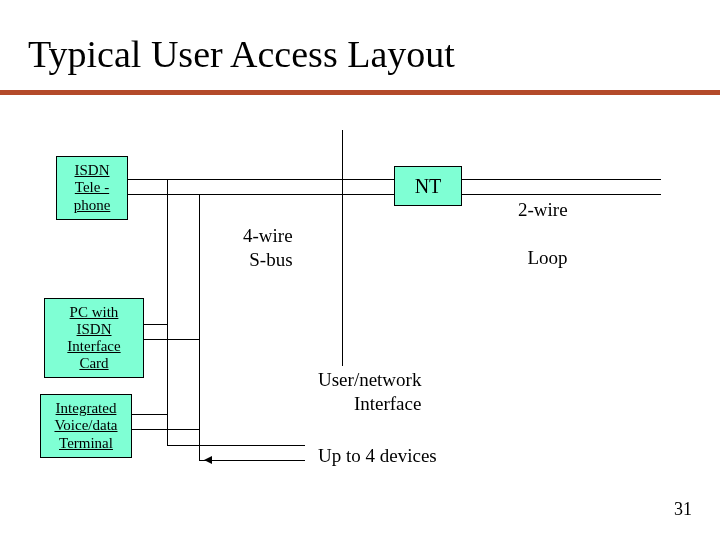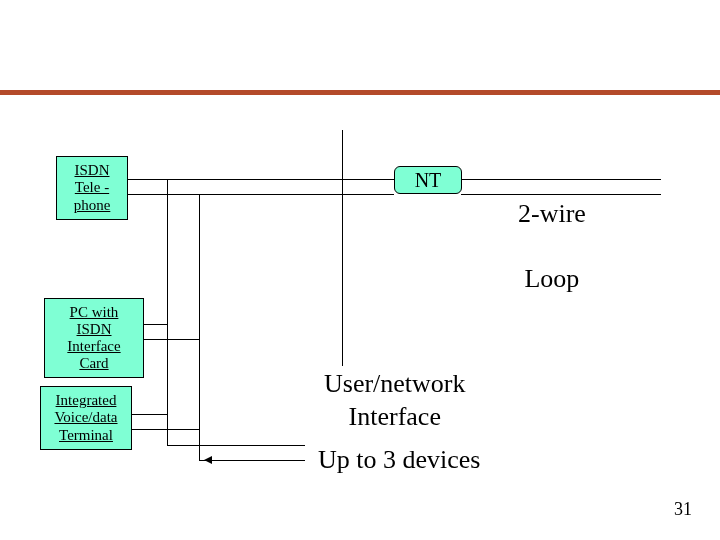--- a/index.html
+++ b/index.html
@@ -48,23 +48,23 @@
     font-size: 17px;
     line-height: 1.15;
     text-align: center;
     padding: 2px 4px;
   }
   .node.small .lbl { font-size: 15px; text-decoration: underline; }
 
   
   .freetext {
     position: absolute;
-    font-size: 26px;
+    font-size: 19px;
     line-height: 1.25;
-    text-align: center;
+    text-align: right;
   }
 
   
   .hline {
     position: absolute;
     height: 1px;
     background: #000;
   }
   .vline {
     position: absolute;
@@ -89,20 +89,21 @@
     bottom: 20px;
     font-size: 18px;
     text-align: right;
   }
 </style>
 </head>
 <body>
 
 <div class="slide">
 
+  <div class="title">Typical User Access Layout</div>
   <div class="title-underline"></div>
 
   <div class="vline" style="left:167px; top:179px; height:266px;"></div>
   <div class="vline" style="left:199px; top:194px; height:266px;"></div>
 
   <div class="hline" style="left:128px; top:179px; width:266px;"></div>
   <div class="hline" style="left:128px; top:194px; width:266px;"></div>
 
   <div class="hline" style="left:128px; top:324px; width:40px;"></div>
   <div class="hline" style="left:128px; top:339px; width:72px;"></div>
@@ -131,43 +132,47 @@
 
   <div class="node small" style="left:44px; top:298px; width:100px; height:80px;">
     <div class="lbl">
       <span>PC with</span><br>
       <span>ISDN</span><br>
       <span>Interface</span><br>
       <span>Card</span>
     </div>
   </div>
 
-  <div class="node small" style="left:40px; top:386px; width:92px; height:64px;">
+  <div class="node small" style="left:40px; top:394px; width:92px; height:64px;">
     <div class="lbl">
       <span>Integrated</span><br>
       <span>Voice/data</span><br>
       <span>Terminal</span>
     </div>
   </div>
 
-  <div class="node" style="left:394px; top:166px; width:68px; height:28px;border-radius:6px;">
+  <div class="node" style="left:394px; top:166px; width:68px; height:40px;">
     <div class="lbl" style="font-size:20px;">NT</div>
   </div>
 
+  <div class="freetext" style="left:243px; top:224px;">
+    <span>4-wire</span><br>
+    <span>S-bus</span>
+  </div>
 
   <div class="freetext" style="left:518px; top:198px;">
     <span>2-wire</span><br>
     <br>
     <span>Loop</span>
   </div>
 
-  <div class="freetext" style="left:318px; top:368px;margin-left:6px;">
+  <div class="freetext" style="left:318px; top:368px;">
     <span>User/network</span><br>
     <span>Interface</span>
   </div>
 
   <div class="freetext" style="left:318px; top:444px;">
-    <span>Up to 3 devices</span><br>
+    <span>Up to 4 devices</span><br>
   </div>
 
   <div class="page-num">31</div>
 
 </div>
 
 </body></html>

